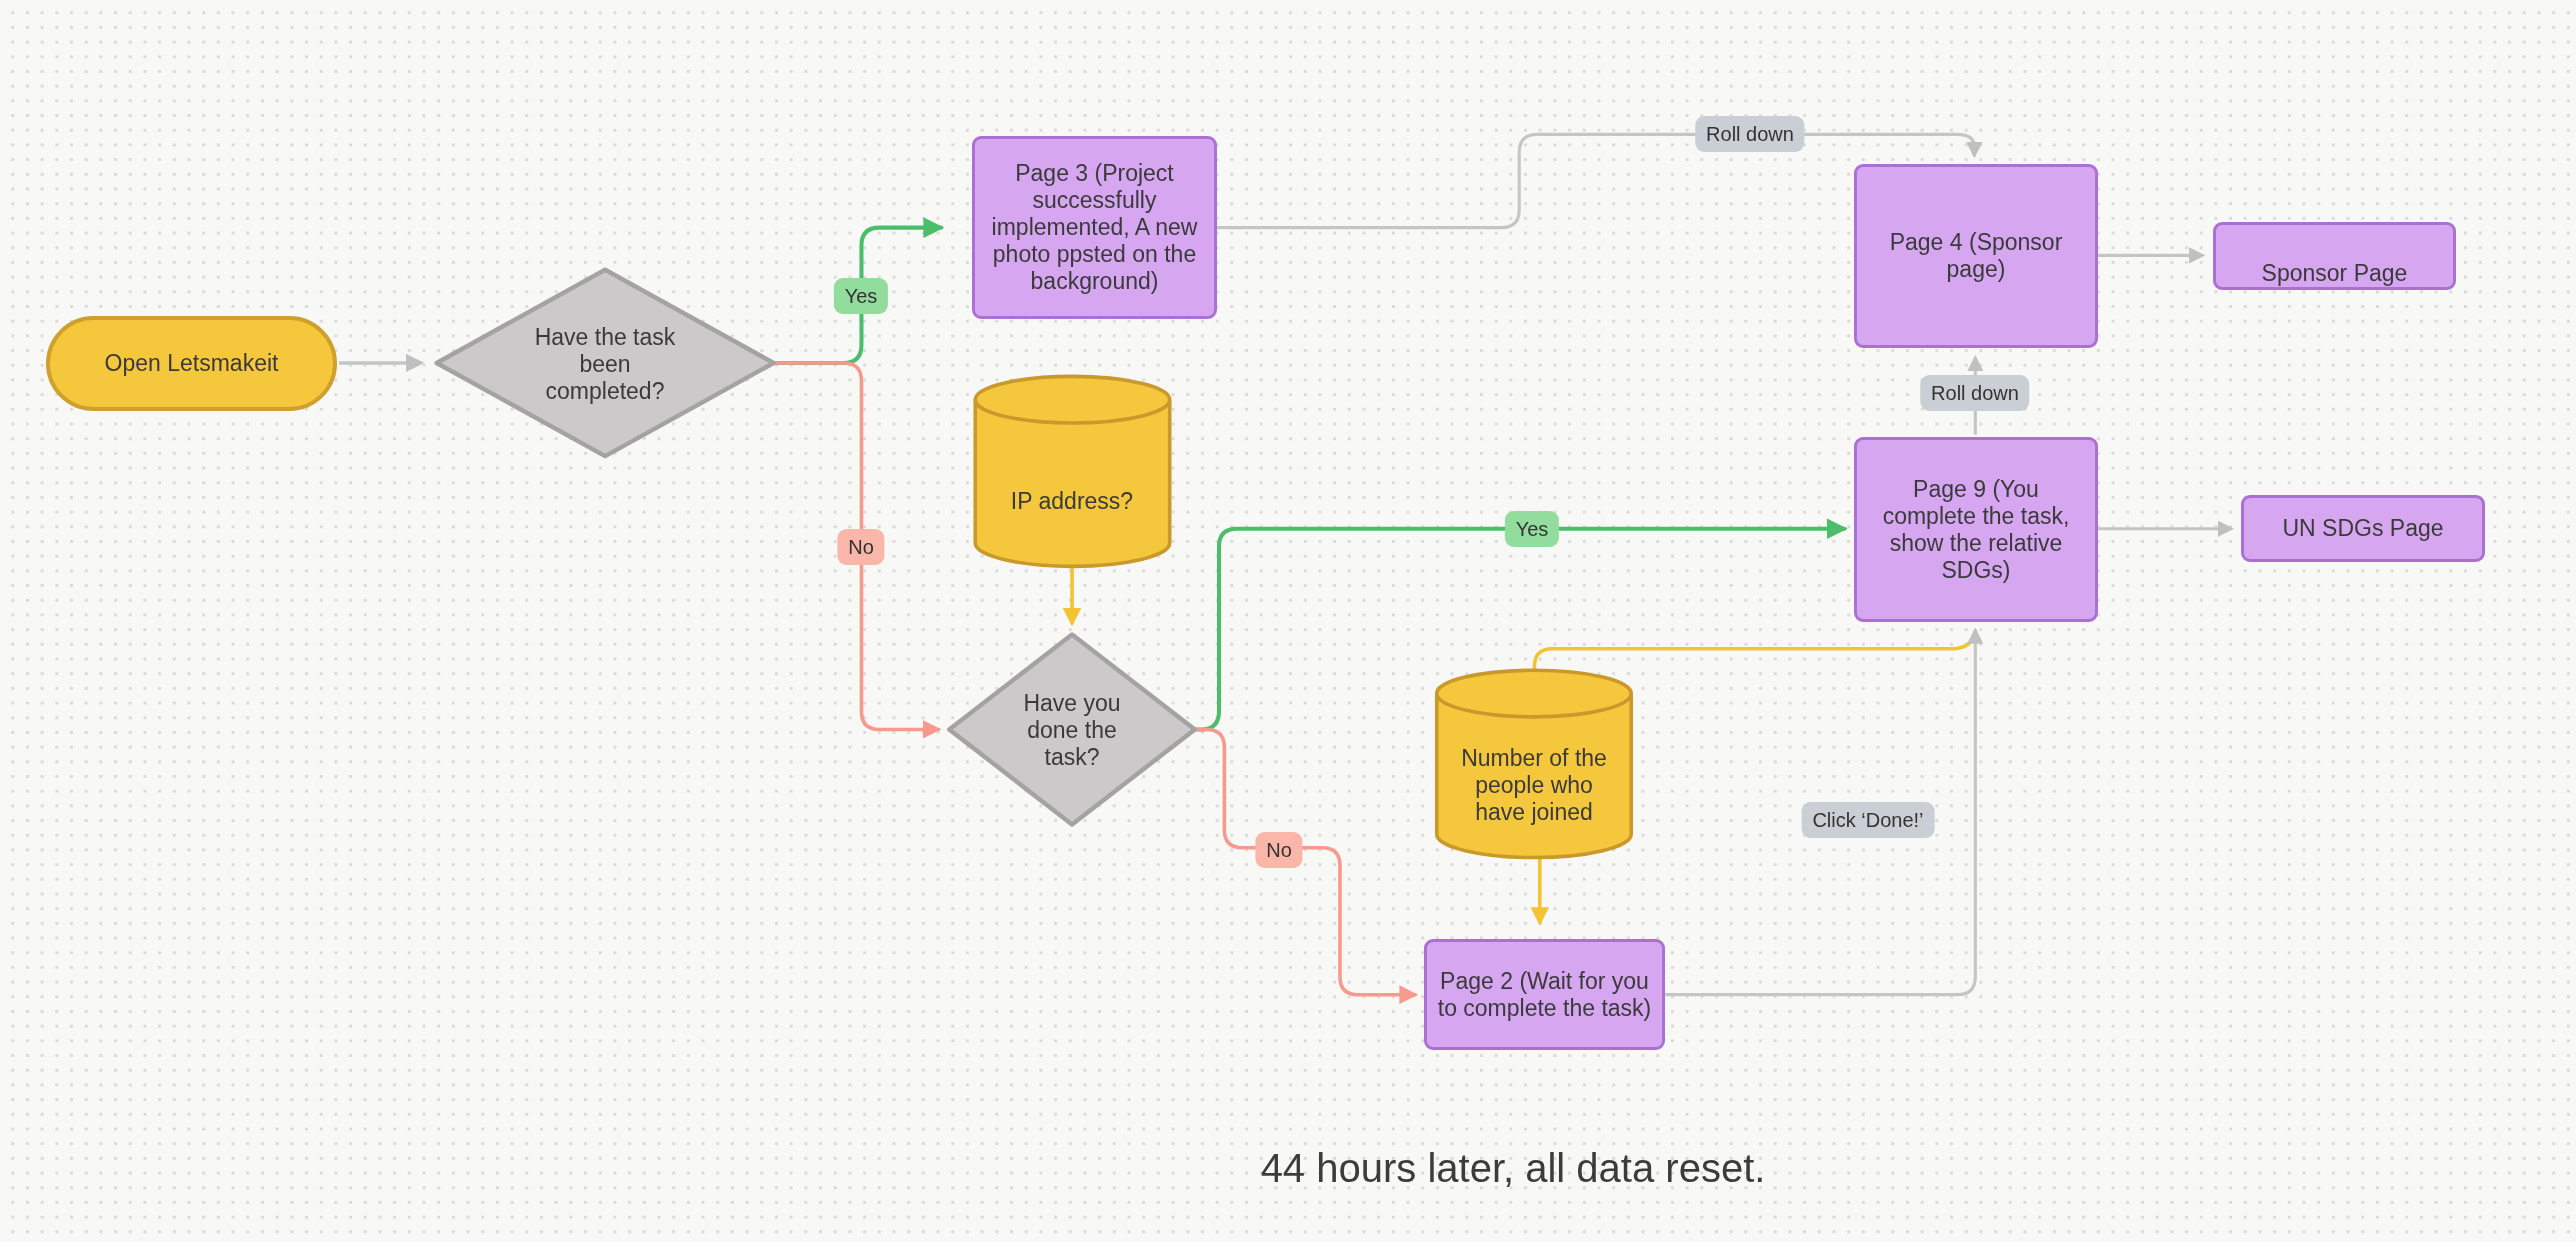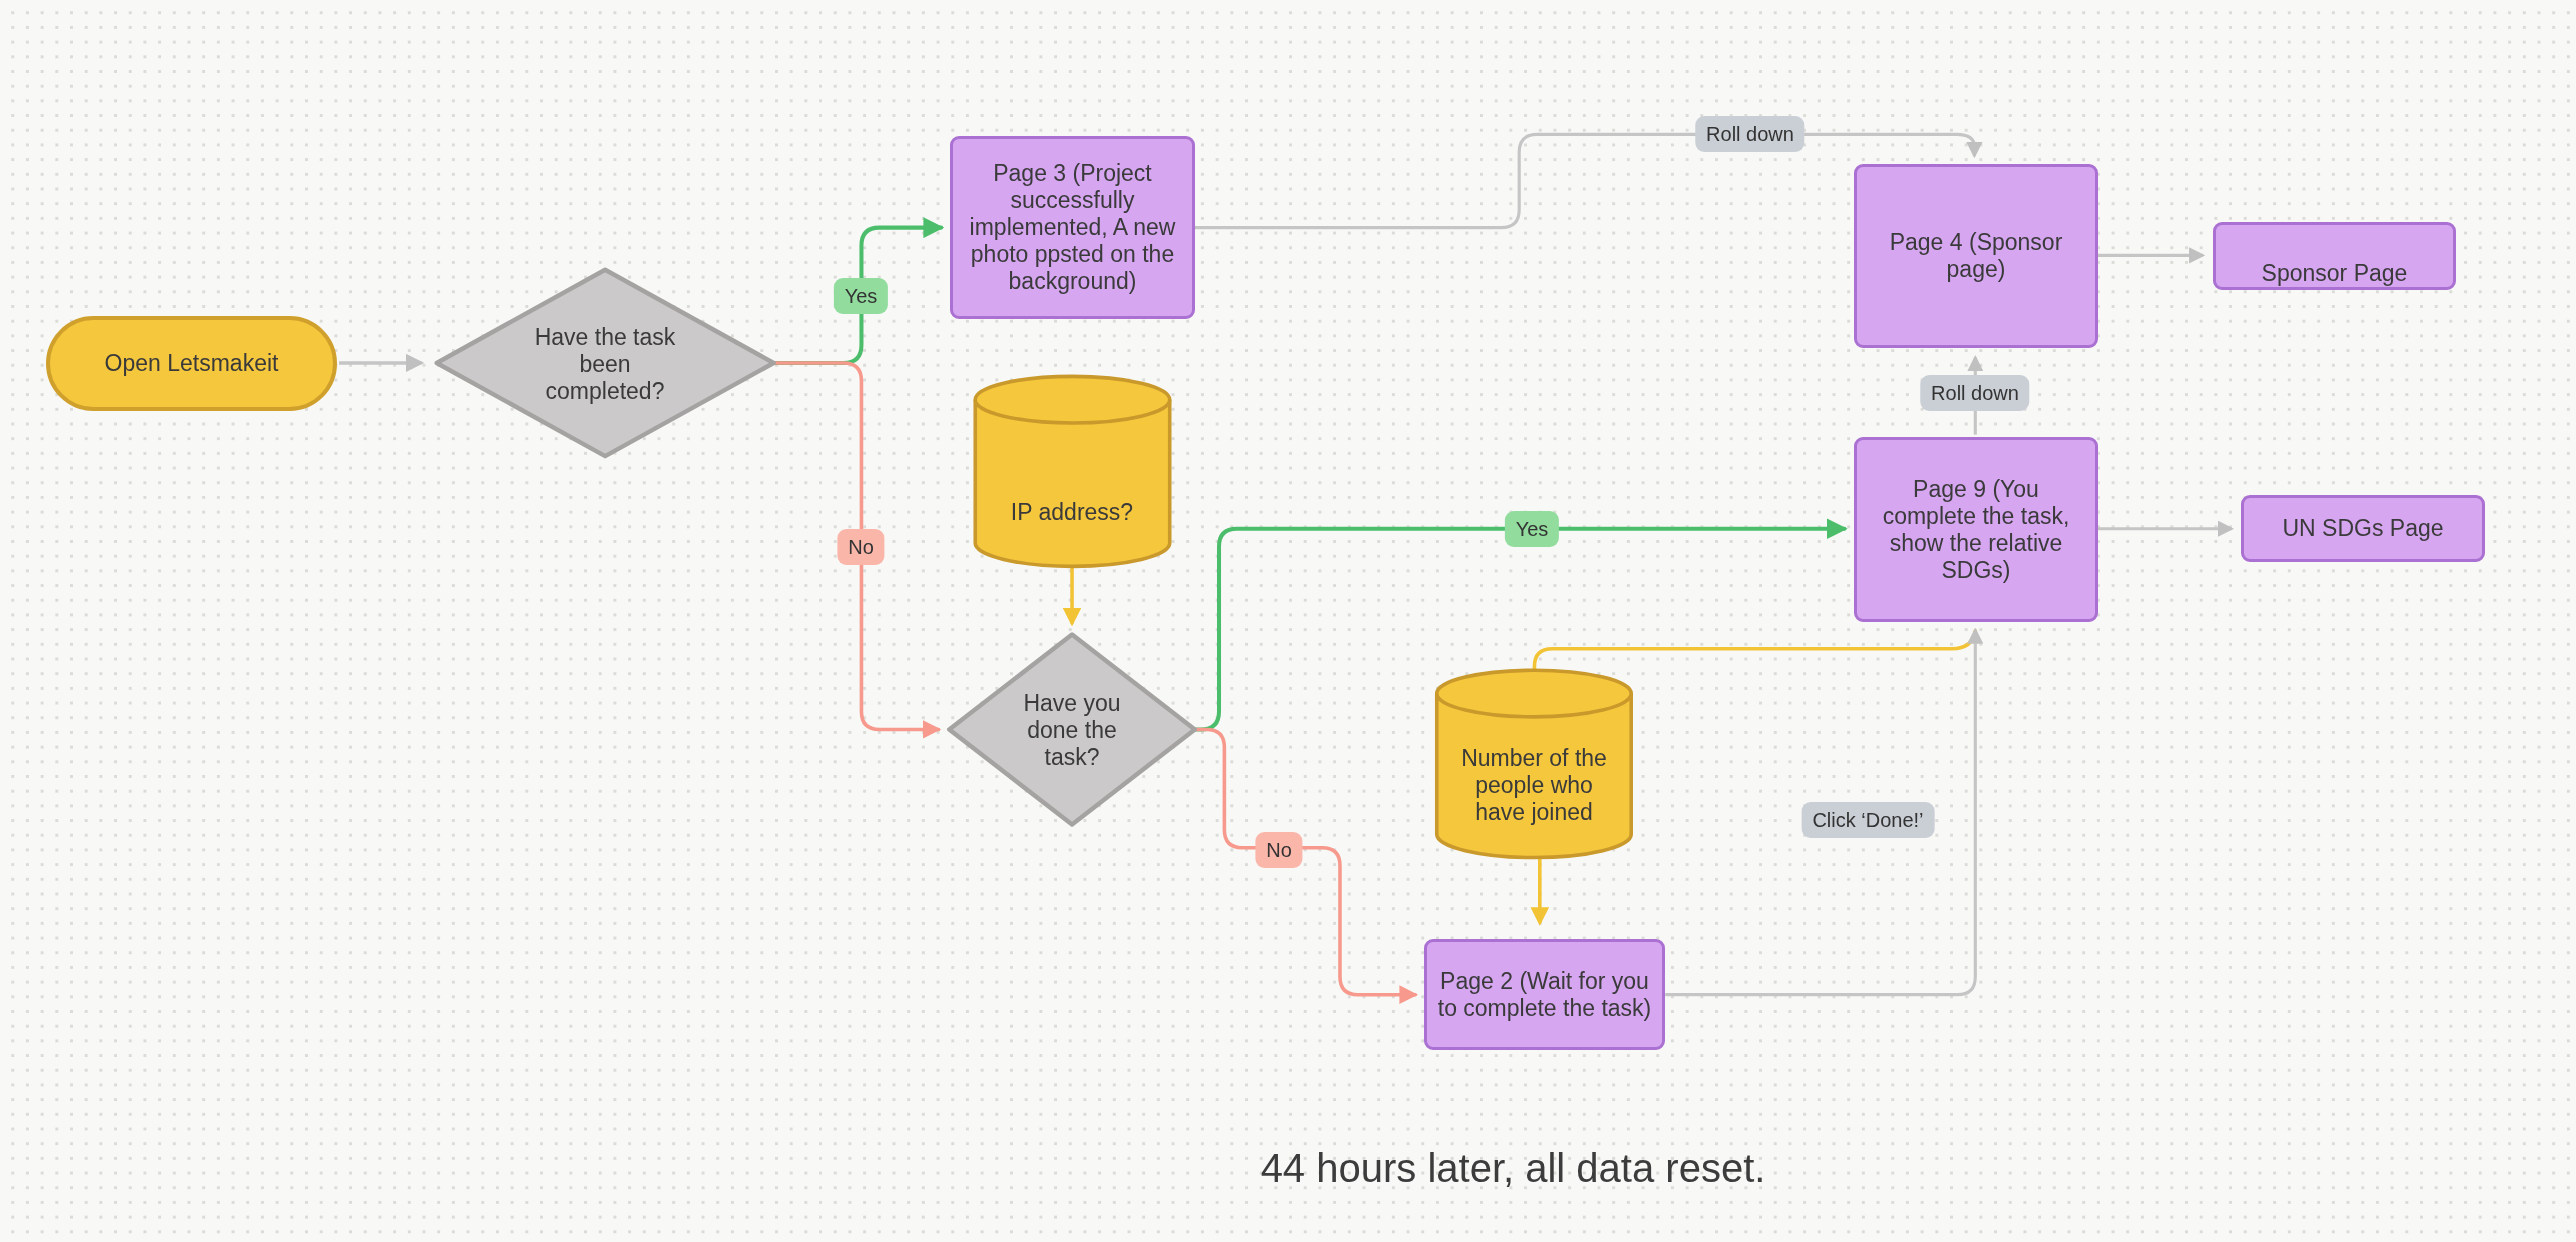--- a/index.html
+++ b/index.html
@@ -80,21 +80,21 @@
     <ellipse cx="1196.5" cy="446" rx="108.5" ry="26" fill="#F5C73D" stroke="#C9992B" stroke-width="4"></ellipse>
 
     <path d="M 1603 774 V 931 A 108.5 26 0 0 0 1820 931 V 774" fill="#F5C73D" stroke="#C9992B" stroke-width="4"></path>
     <ellipse cx="1711.5" cy="774" rx="108.5" ry="26" fill="#F5C73D" stroke="#C9992B" stroke-width="4"></ellipse>
   </svg>
 
   <div class="node pill" style="left:46px;top:316px;width:291px;height:95px;">
     <span>Open Letsmakeit</span>
   </div>
 
-  <div class="node pbox" style="left:950px;top:136px;width:245px;height:183px;padding:13px 9px;">
+  <div class="node pbox" style="left:972px;top:136px;width:245px;height:183px;padding:13px 9px;">
     <span>Page 3 (Project
 successfully
 implemented, A  new
 photo ppsted on the
 background)</span>
   </div>
 
   <div class="node pbox" style="left:1854px;top:164px;width:244px;height:184px;">
     <span>Page 4 (Sponsor
 page)</span>
@@ -119,21 +119,21 @@
     <span>Page 2 (Wait for you
 to complete the task)</span>
   </div>
 
   <div class="shape-label" style="left:1072px;top:730px;width:161px;">Have you
 done the
 task?</div>
   <div class="shape-label" style="left:605px;top:364px;width:206px;">Have the task
 been
 completed?</div>
-  <div class="shape-label" style="left:1072px;top:512px;width:188px;text-align:center;">IP address?</div>
+  <div class="shape-label" style="left:1072px;top:501px;width:188px;text-align:center;">IP address?</div>
   <div class="shape-label" style="left:1534px;top:785px;width:188px;">Number of the
 people who
 have joined</div>
 
   <div class="elabel green" style="left:861px;top:296px;">Yes</div>
   <div class="elabel red" style="left:861px;top:547px;">No</div>
   <div class="elabel green" style="left:1532px;top:529px;">Yes</div>
   <div class="elabel red" style="left:1279px;top:850px;">No</div>
   <div class="elabel gray" style="left:1750px;top:134px;">Roll down</div>
   <div class="elabel gray" style="left:1975px;top:393px;">Roll down</div>

